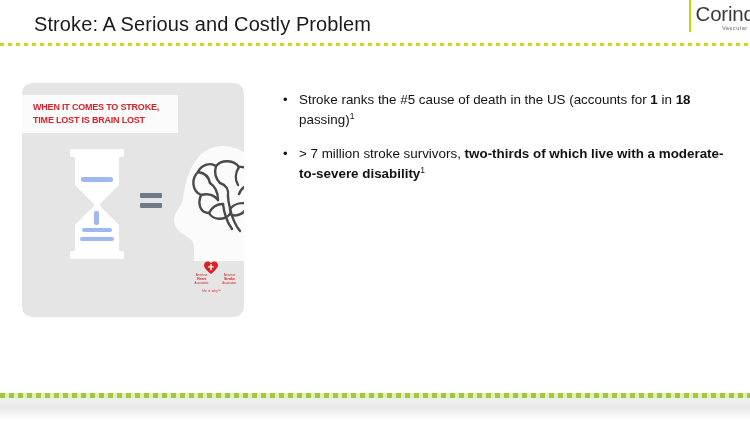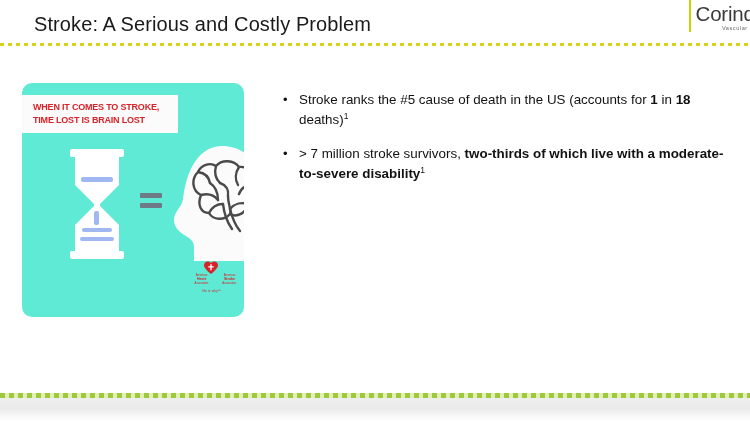--- a/index.html
+++ b/index.html
@@ -99,21 +99,21 @@
     background: linear-gradient(to bottom, #efefef 0%, #e9e9e9 45%, #f7f7f7 75%, #ffffff 100%);
   }
 
   
   .info-panel {
     position: absolute;
     left: 22px;
     top: 83px;
     width: 222px;
     height: 234px;
-    background: #5eead4;
+    background: #e5e5e5;
     overflow: hidden;
     border-radius: 10px;
   }
   .info-banner {
     position: absolute;
     left: 0;
     top: 12px;
     width: 156px;
     background: #fbfbfb;
     padding: 6px 9px 7px 11px;
@@ -360,21 +360,21 @@
       <div class="aha-together">
         <span class="aha-t1">Together</span>
         <span class="aha-t2">to End Stroke™</span>
       </div>
 
       <div class="aha-lifeiswhy">life is why™</div>
     </div>
   </div>
 
   <div class="bullets">
-    <div class="bullet"><span>Stroke ranks the #5 cause of death in the US (accounts for </span><b>1</b><span> in </span><b>18</b><span> deaths)</span><sup>1</sup></div>
+    <div class="bullet"><span>Stroke ranks the #5 cause of death in the US (accounts for </span><b>1</b><span> in </span><b>18</b><span> passing)</span><sup>1</sup></div>
     <div class="bullet"><span>&gt; 7 million stroke survivors, </span><b>two-thirds of which live with a moderate-to-severe disability</b><sup>1</sup></div>
   </div>
 
   <div class="rule-bottom"></div>
   <div class="footer-band">
     
     
   </div>
 
 </div>

